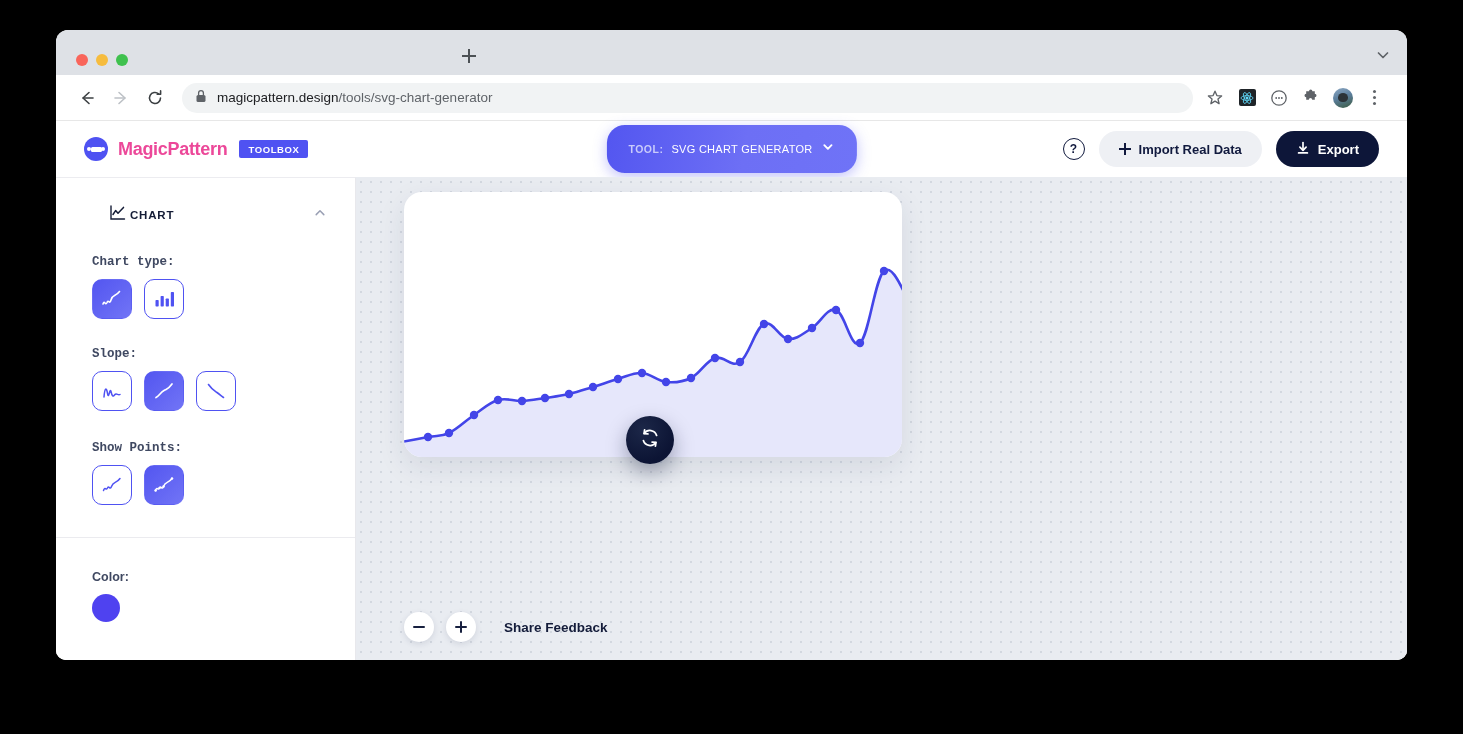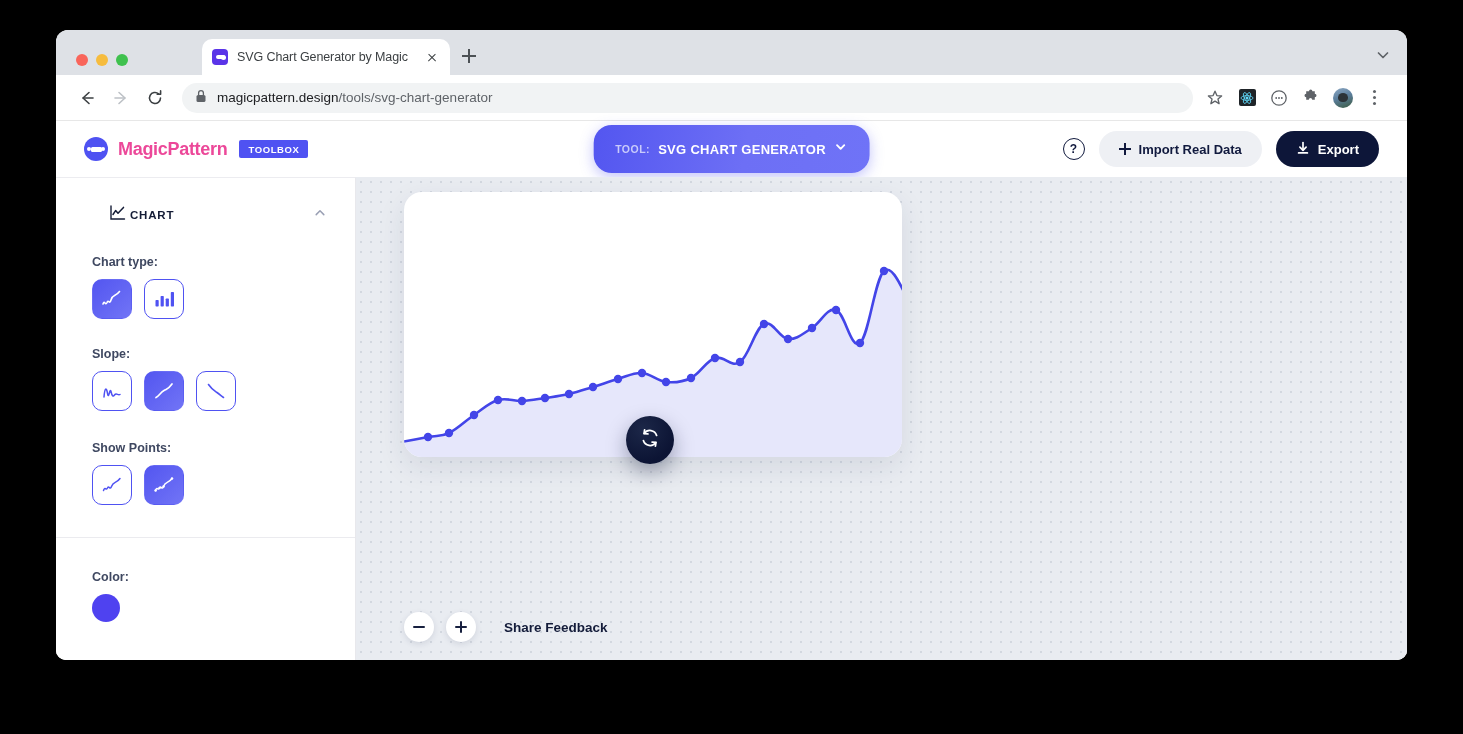--- a/index.html
+++ b/index.html
@@ -249,21 +249,21 @@
     background: linear-gradient(100deg,#5356f0 0%,#6d6ff5 55%,#6f73f7 100%);
     box-shadow: 0 4px 14px rgba(80,83,240,0.35);
     cursor: pointer;
     white-space: nowrap;
   }
   .tool-pill .tp-label {
     font-size: 10.5px; font-weight: 700;
     color: #c9cbfb; letter-spacing: 0.5px;
   }
   .tool-pill .tp-value {
-    font-size: 13px; font-weight: 700;
+    font-size: 11px; font-weight: 400;
     color: #ffffff; letter-spacing: 0.3px;
   }
 
   .header-right {
     margin-left: auto;
     display: flex; align-items: center;
     gap: 14px;
   }
   .help-btn {
     width: 22px; height: 22px;
@@ -315,21 +315,21 @@
     color: #141c36;
   }
   .section-chev { margin-left: auto; }
 
   .field-label {
     font-size: 12.5px; font-weight: 700;
     color: #3f4861;
     padding: 0 36px;
     margin-bottom: 10px;
   }
-  .group-chart .field-label { margin-top: 30px; }
+  .group-chart .field-label { margin-top: 30px; font-family: Liberation Mono, monospace; }
   .opt-row {
     display: flex; gap: 12px;
     padding: 0 36px;
   }
   .opt {
     width: 40px; height: 40px;
     border-radius: 10px;
     border: 1.6px solid #4f52f2;
     background: #ffffff;
     display: flex; align-items: center; justify-content: center;
@@ -432,27 +432,20 @@
 
 <div class="browser-window">
 
   <div class="tab-strip">
     <div class="traffic-lights">
       <span class="tl red"></span>
       <span class="tl yellow"></span>
       <span class="tl green"></span>
     </div>
 
-    <div class="tab">
-      <span class="favicon">
-          <span class="fav-shape"></span>
-        </span>
-      <span class="tab-title">SVG Chart Generator by Magic</span>
-      <span class="tab-close"></span>
-    </div>
 
     <div class="new-tab"></div>
 
     <div class="tab-search">
       <svg width="20" height="20" viewBox="0 0 20 20">
           <path d="M5.5 8 L10 12.5 L14.5 8" fill="none" stroke="#5f6368" stroke-width="1.7" stroke-linecap="round" stroke-linejoin="round"></path>
         </svg>
     </div>
   </div>
 

